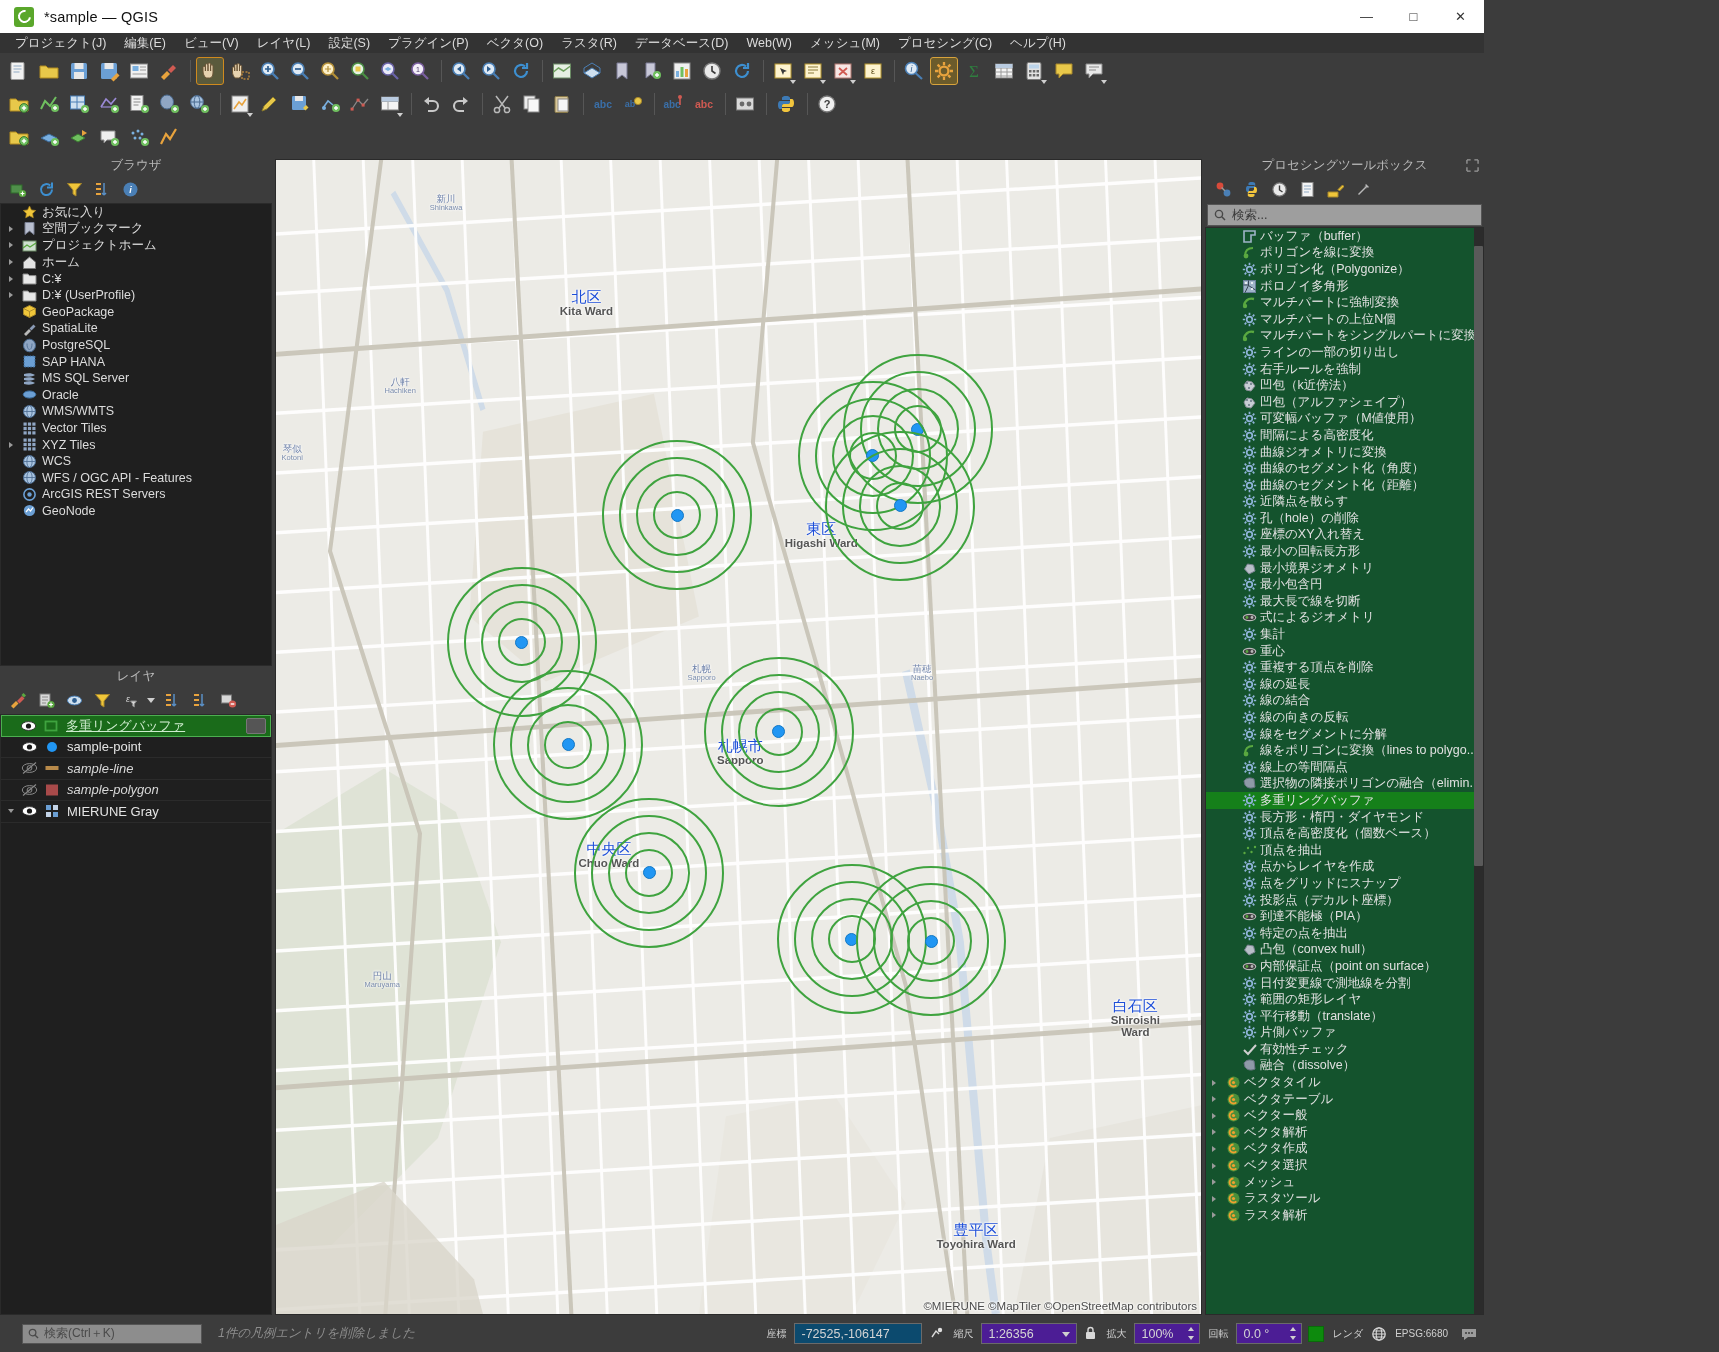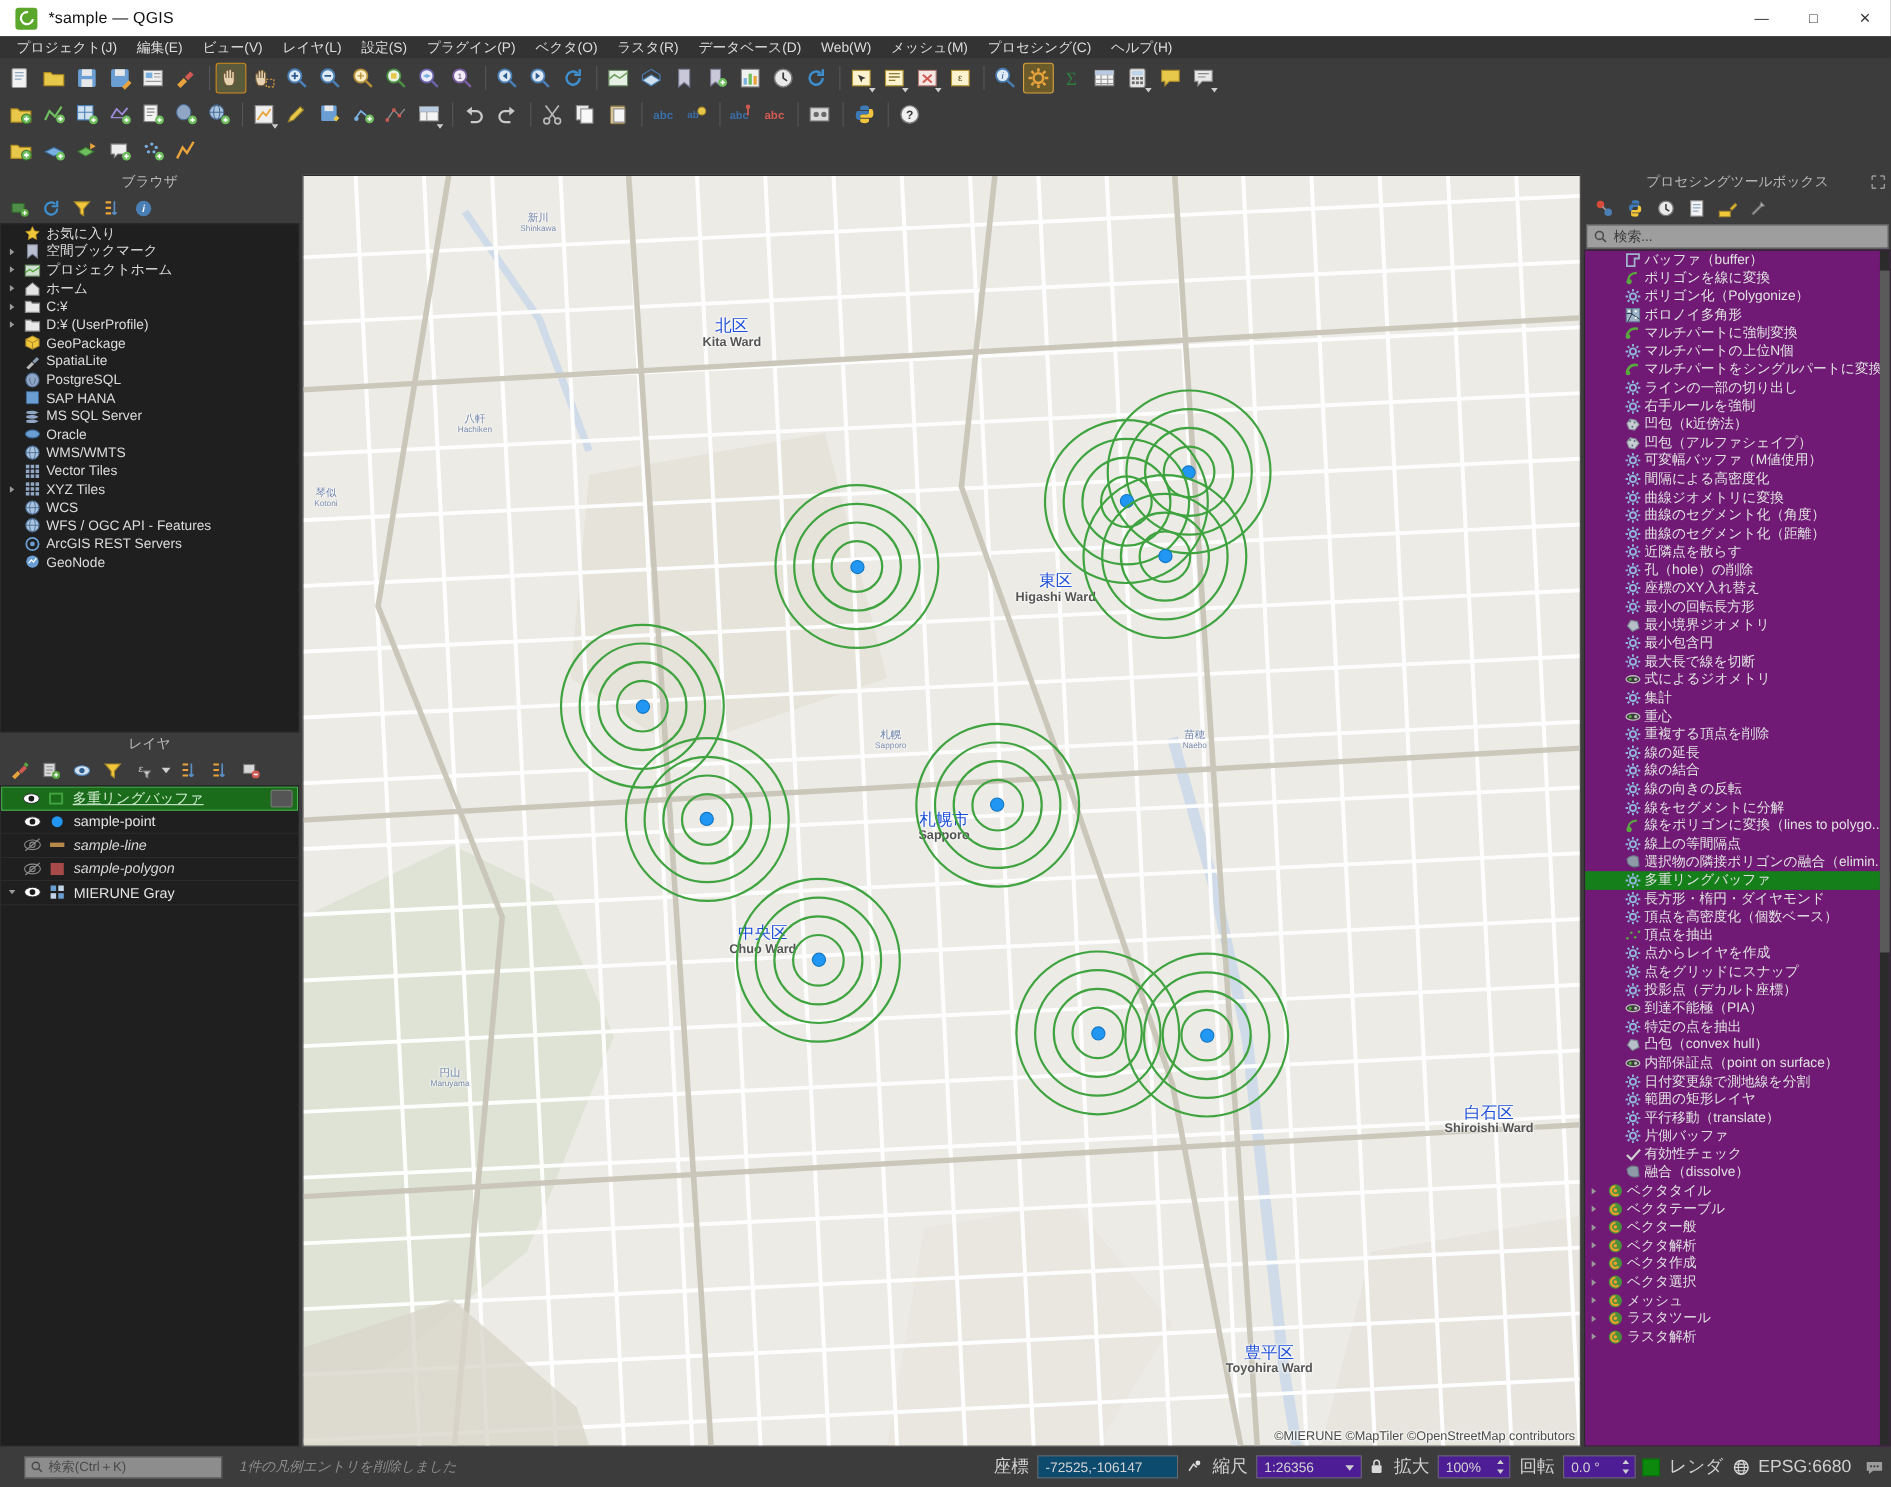--- a/index.html
+++ b/index.html
@@ -1,21 +1,21 @@
 <!DOCTYPE html>
 <html><head>
 <meta charset="utf-8">
 <style>
   * { box-sizing: border-box; margin:0; padding:0; }
   html,body {
     width:1719px; height:1352px; overflow:hidden;
     font-family:"Liberation Sans","DejaVu Sans",sans-serif;
     background:#3c3c3c; color:#e8e8e8; font-size:13px;
   }
-  .app { width:1719px; height:1352px; display:flex; flex-direction:column; position:relative; }
+  .app { width:1484px; height:1352px; display:flex; flex-direction:column; position:relative; }
 
   
   .titlebar{
     height:33px; background:#ffffff; color:#1d1d1d;
     display:flex; align-items:center; flex:0 0 33px;
   }
   .titlebar .tb-icon{
     width:20px;height:20px;margin-left:14px;margin-right:10px;
     border-radius:3px;background:#5aa72b;position:relative;
     display:flex;align-items:center;justify-content:center;
@@ -99,40 +99,40 @@
   .pt{position:absolute;width:13px;height:13px;border-radius:50%;background:#2196f3;border:1px solid #1277c4;}
 
   
   .searchbox{
     height:22px;flex:0 0 22px;background:#9e9e9e;color:#3a3a3a;border:1px solid #555;
     display:flex;align-items:center;padding-left:6px;font-size:12.5px;margin:1px 2px;
   }
   .searchbox .mag{margin-right:6px;opacity:.85;}
 
   
-  .proc-list{flex:1 1 auto;background:#701a75;border:1px solid #2a2a2a;overflow:hidden;position:relative;}
+  .proc-list{flex:1 1 auto;background:#14532d;border:1px solid #2a2a2a;overflow:hidden;position:relative;}
   .prow{height:16.6px;display:flex;align-items:center;font-size:12.5px;color:#e0e0e0;white-space:nowrap;}
   .prow.sel{background:#15801a;}
   .prow .pw{width:16px;flex:0 0 16px;display:flex;align-items:center;justify-content:center;}
   .prow .pw.has::after{content:"";border-left:4px solid #9a9a9a;border-top:3.5px solid transparent;border-bottom:3.5px solid transparent;}
   .prow .pi{width:22px;flex:0 0 22px;display:flex;align-items:center;justify-content:center;}
   .scrollbar{position:absolute;right:0;top:0;width:9px;height:100%;background:#2b2b2b;}
   .scrollthumb{position:absolute;right:0;width:9px;background:#5a5a5a;border-radius:1px;}
 
   
   .statusbar{
     height:37px;flex:0 0 37px;background:#3c3c3c;display:flex;align-items:center;padding:0 6px;font-size:12.5px;color:#cfcfcf;
   }
   .st-search{
     width:180px;height:20px;background:#8d8d8d;color:#4a4a4a;border:1px solid #555;
     display:flex;align-items:center;padding-left:5px;font-size:12px;margin-left:16px;
   }
   .st-msg{margin-left:16px;color:#8d8d8d;font-size:12.5px;font-style:italic;}
   .st-right{margin-left:auto;display:flex;align-items:center;gap:6px;}
-  .st-lbl{color:#d0d0d0;font-size:16px;padding:0 2px;}
+  .st-lbl{color:#d0d0d0;font-size:10px;padding:0 2px;}
   .st-field{
     height:21px;background:#4c1d95;border:1px solid #6a6a6a;color:#d4d4d4;font-size:12.5px;
     display:flex;align-items:center;padding:0 6px;
   }
   .st-field.white{background:#0c4a6e;}
   .st-combo{position:relative;padding-right:20px;}
   .st-combo::after{content:"";position:absolute;right:6px;top:8px;
     border-left:4px solid transparent;border-right:4px solid transparent;border-top:5px solid #cfcfcf;}
   .st-spin{position:relative;padding-right:18px;}
   .st-spin .up,.st-spin .dn{position:absolute;right:5px;width:0;height:0;

